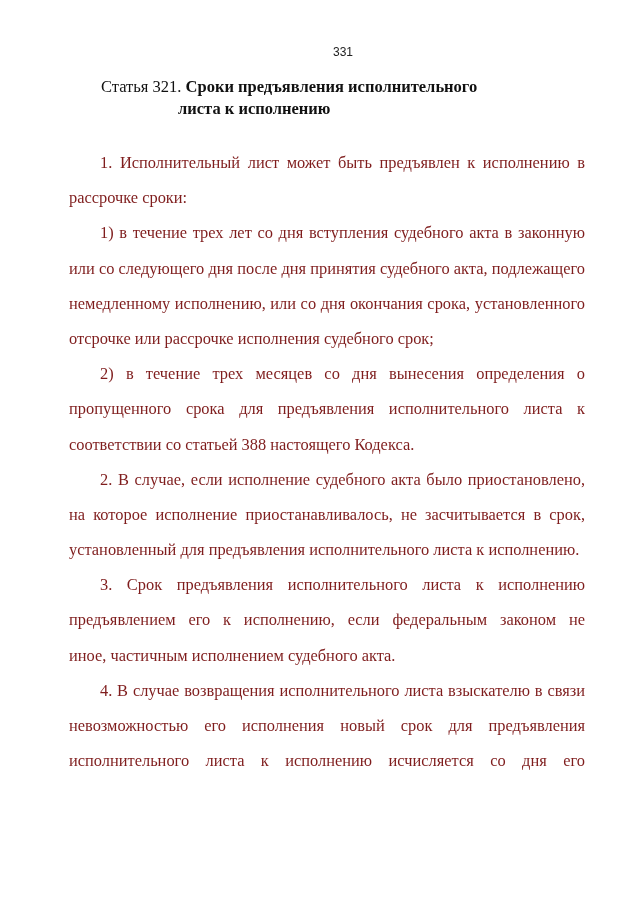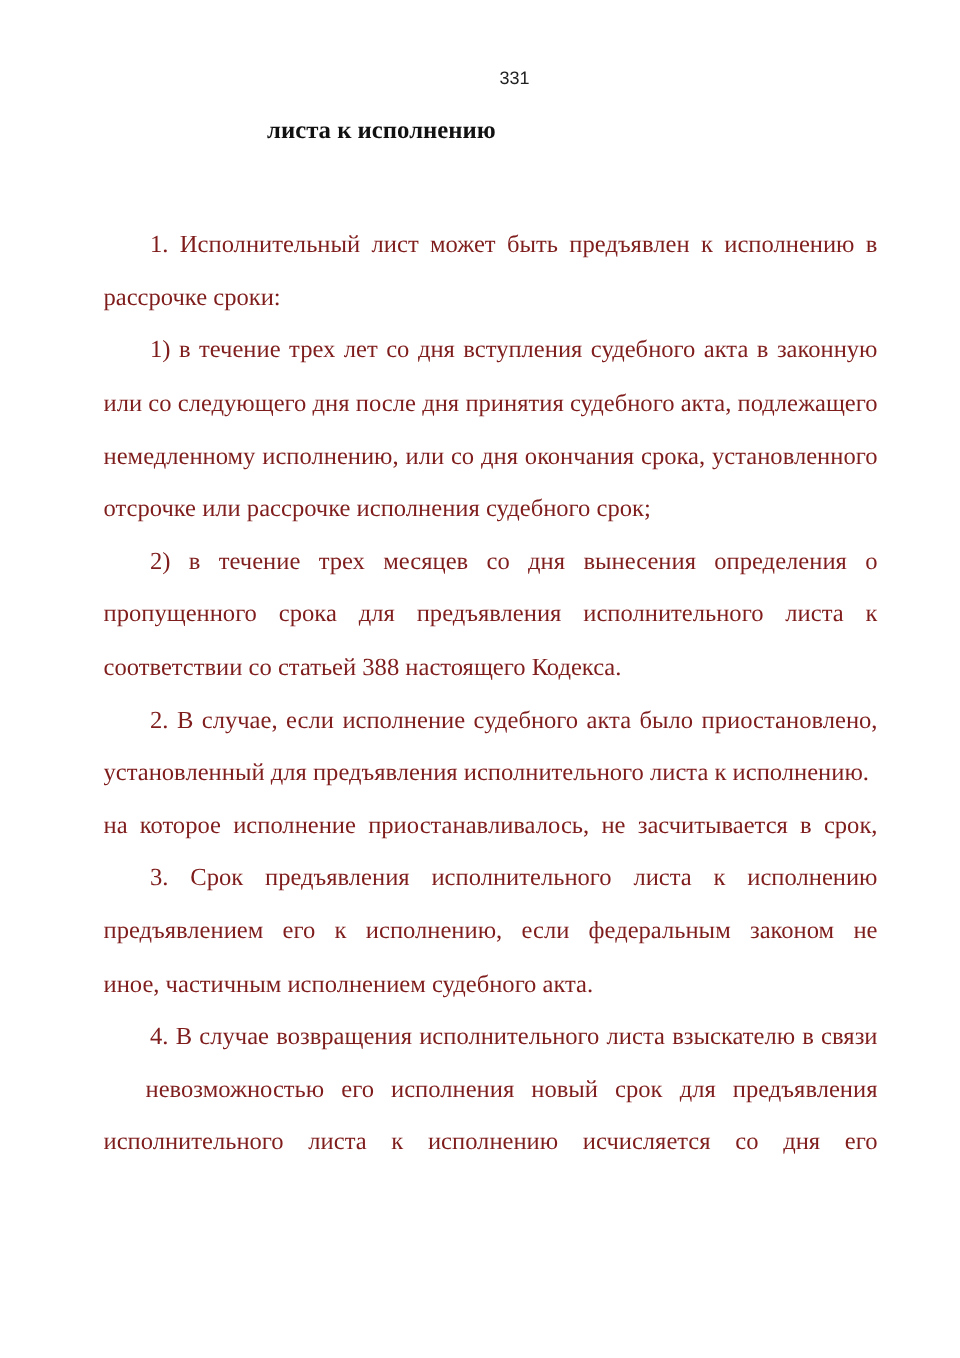--- a/index.html
+++ b/index.html
@@ -57,20 +57,24 @@
     }
     .para-line.first { padding-left: 31px; }
     .para-line.last { text-align-last: left; }
   </style>
 </head>
 <body>
 
 <div class="page-number">331</div>
 
 <div class="heading">
+  <span class="heading-line">
+    <span class="heading-num">Статья 321.</span>
+    <span class="heading-title">Сроки  предъявления исполнительного</span>
+  </span>
   <span class="heading-line heading-line2">листа к исполнению</span>
 </div>
 
 <div class="body-text">
 
   <div>
     <span class="para-line first" style="white-space: normal; overflow: hidden;">1. Исполнительный лист может быть предъявлен к исполнению в</span>
     <span class="para-line last" style="white-space: normal; overflow: hidden;">рассрочке сроки:</span>
   </div>
 
@@ -82,28 +86,28 @@
   </div>
 
   <div>
     <span class="para-line first" style="white-space: normal; overflow: hidden;">2) в течение трех месяцев со дня вынесения определения о восстановлении</span>
     <span class="para-line" style="white-space: normal; overflow: hidden;">пропущенного срока для предъявления исполнительного листа к исполнению в</span>
     <span class="para-line last" style="white-space: normal; overflow: hidden;">соответствии со статьей 388 настоящего Кодекса.</span>
   </div>
 
   <div>
     <span class="para-line first" style="white-space: normal; overflow: hidden;">2. В случае, если исполнение судебного акта было приостановлено, время,</span>
+    <span class="para-line" style="white-space: normal; overflow: hidden;">на которое исполнение приостанавливалось, не засчитывается в срок,</span>
     <span class="para-line last" style="white-space: normal; overflow: hidden;">установленный для предъявления исполнительного листа к исполнению.</span>
-    <span class="para-line" style="white-space: normal; overflow: hidden;">на которое исполнение приостанавливалось, не засчитывается в срок,</span>
   </div>
 
   <div>
     <span class="para-line first" style="white-space: normal; overflow: hidden;">3. Срок предъявления исполнительного листа к исполнению прерывается</span>
     <span class="para-line" style="white-space: normal; overflow: hidden;">предъявлением  его к исполнению, если федеральным законом не установлено</span>
     <span class="para-line last" style="white-space: normal; overflow: hidden;">иное, частичным исполнением судебного акта.</span>
   </div>
 
   <div>
     <span class="para-line first" style="white-space: normal; overflow: hidden;">4. В случае возвращения исполнительного листа взыскателю в связи с</span>
-    <span class="para-line" style="white-space: normal; overflow: hidden; margin-left: 28px;">невозможностью его исполнения новый срок для предъявления</span>
+    <span class="para-line" style="white-space: normal; overflow: hidden;">невозможностью его исполнения новый срок для предъявления</span>
     <span class="para-line last" style="white-space: normal; overflow: hidden;">исполнительного листа к исполнению исчисляется со дня его возвращения.</span>
   </div>
 </div>
 
 </body></html>

